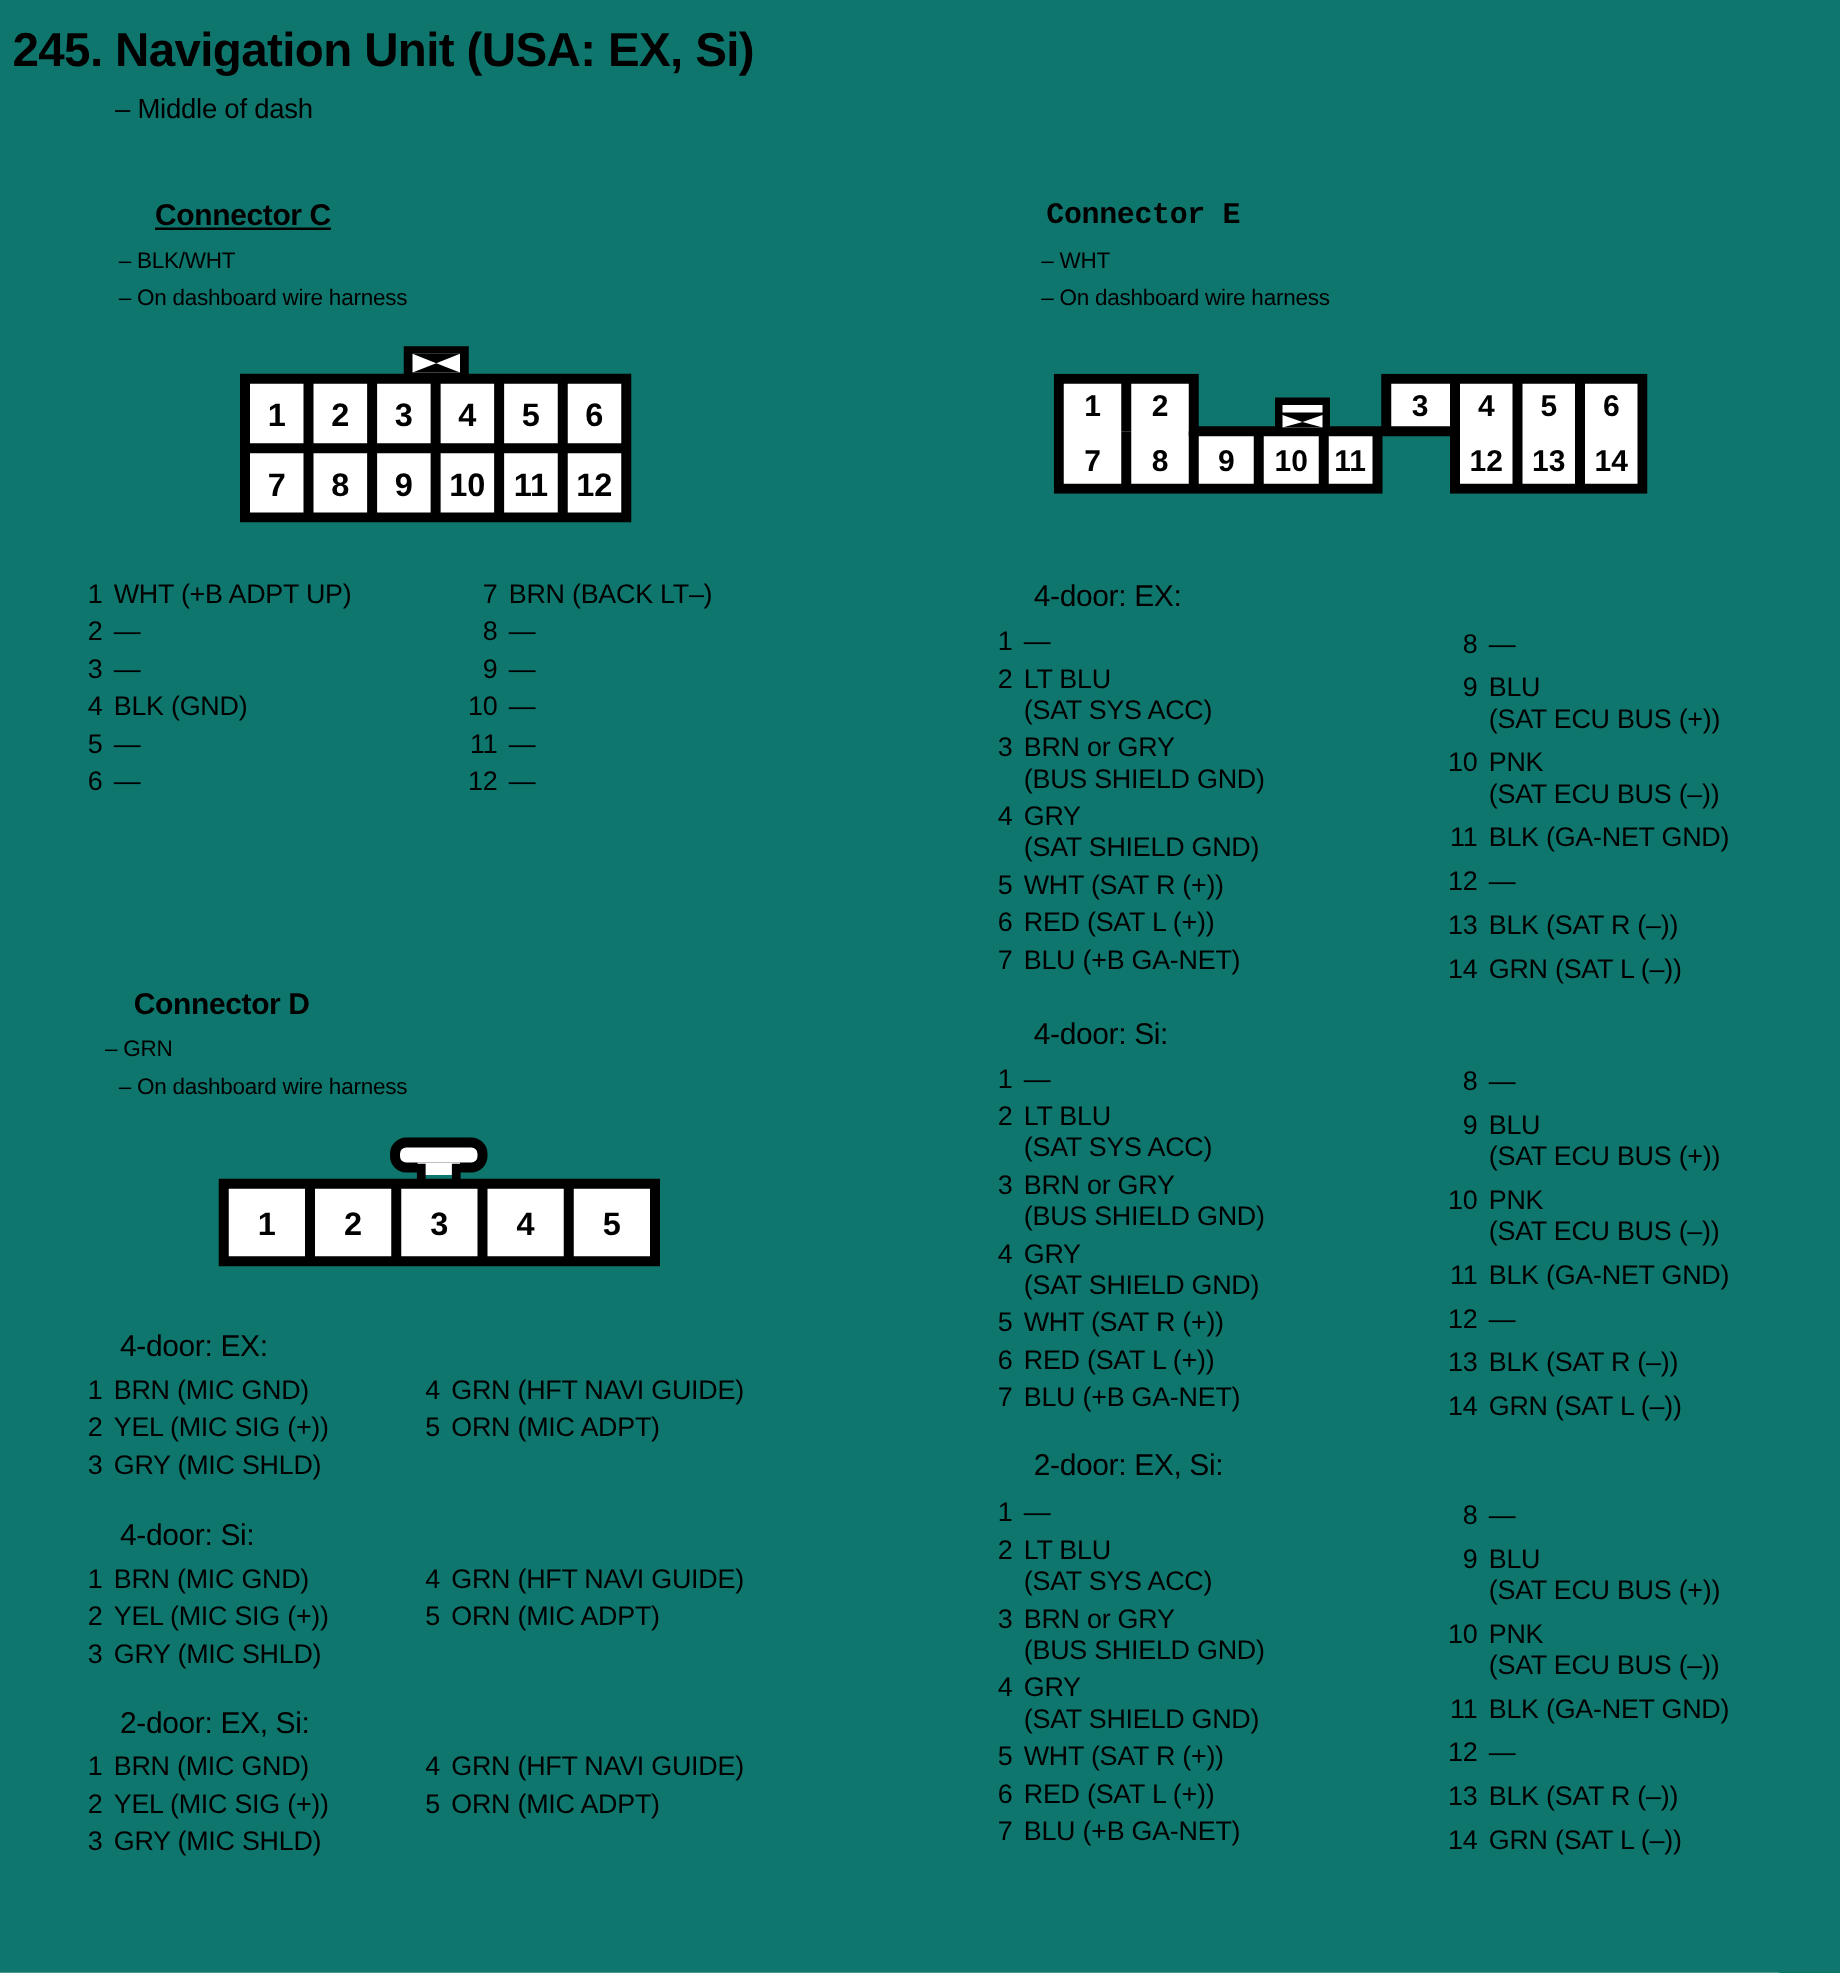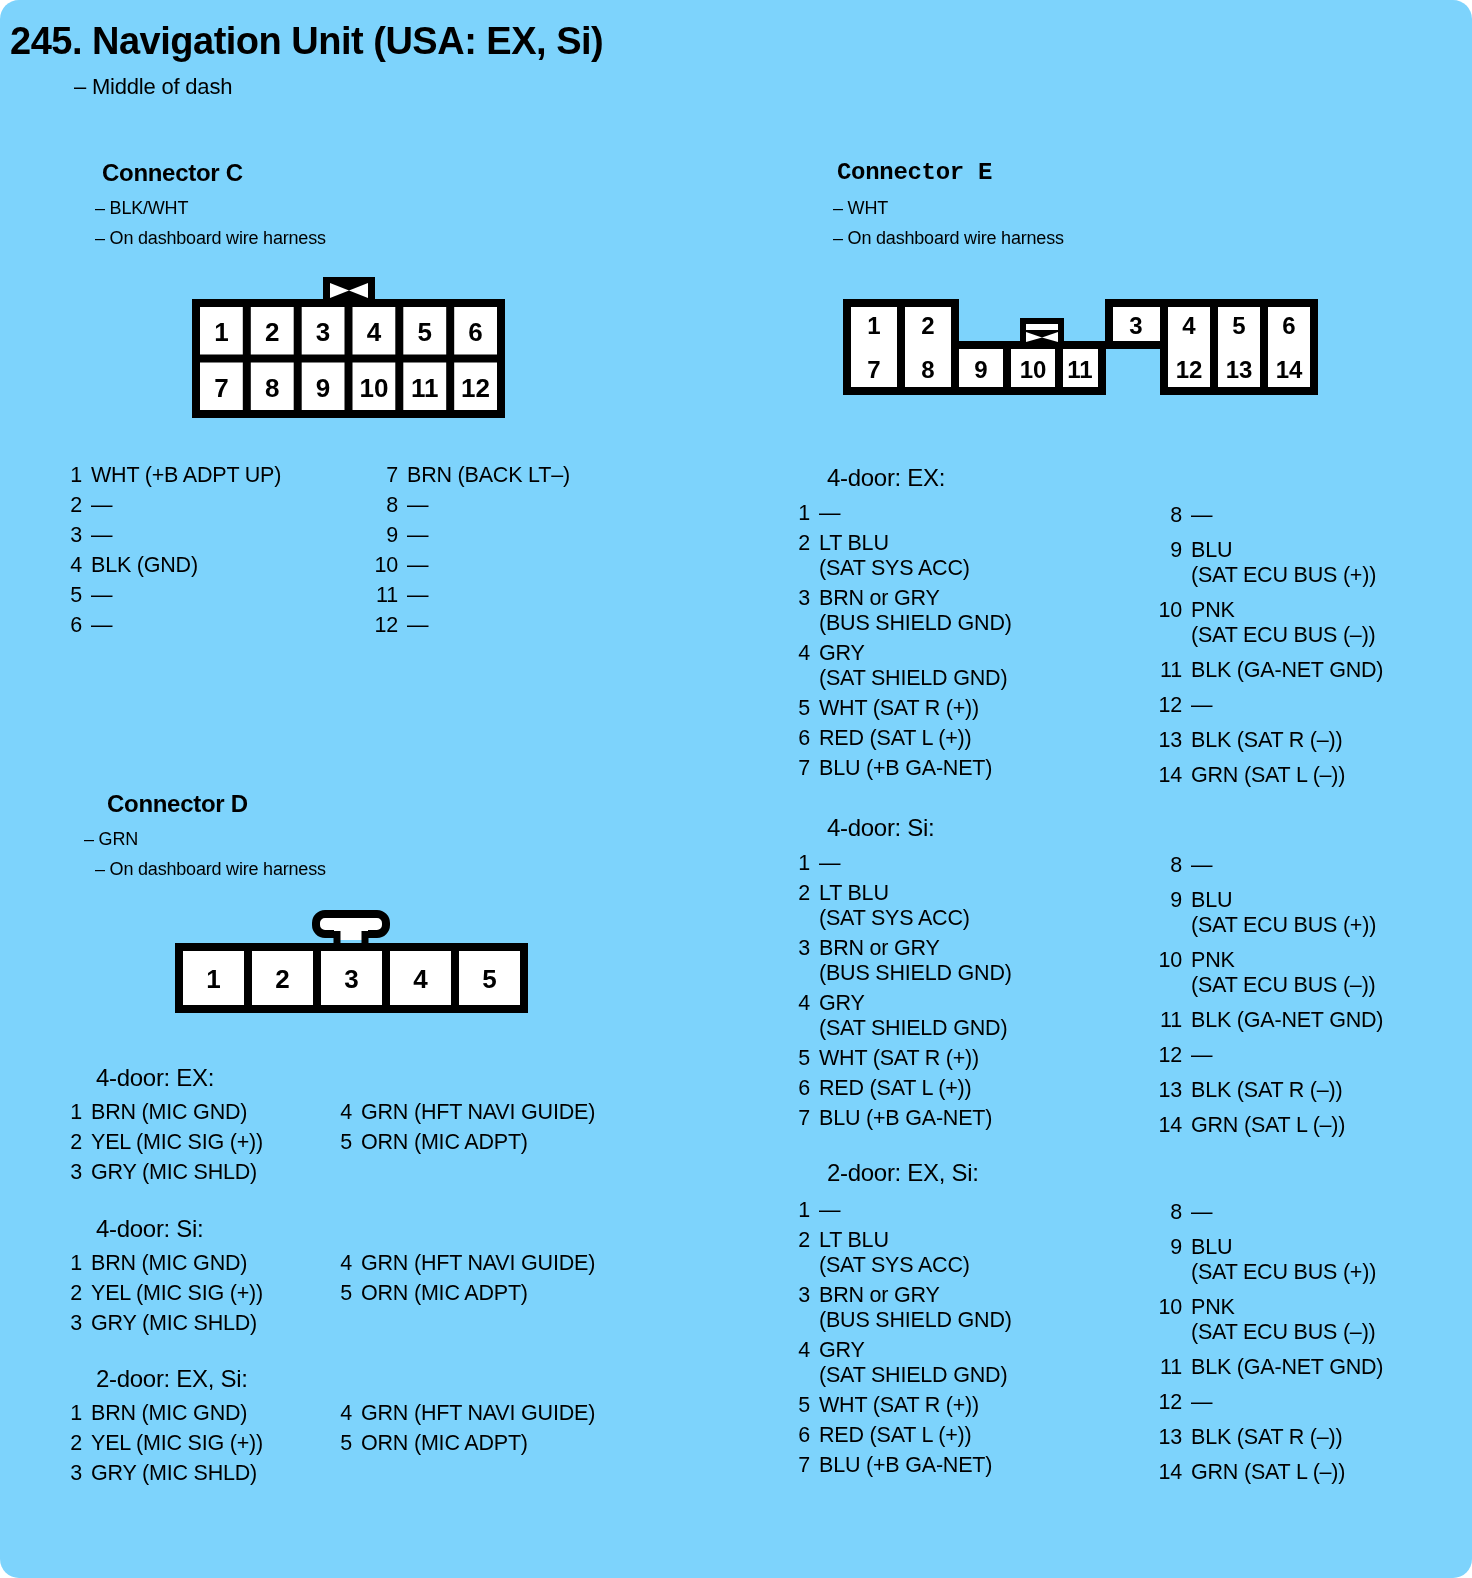--- a/index.html
+++ b/index.html
@@ -1,24 +1,24 @@
 <!DOCTYPE html>
 <html><head>
 <meta charset="utf-8">
 <style>
   html,body{margin:0;padding:0;}
   body{
     width:1472px;height:1578px;background:#ffffff;color:#000;
     font-family:"Liberation Sans","DejaVu Sans",sans-serif;
     -webkit-font-smoothing:antialiased;
   }
-  .page{position:relative;width:1472px;height:1578px;overflow:hidden;background:#7dd3fc;border-radius:19px;}
+  .page{position:relative;width:1472px;height:1578px;overflow:hidden;background:#0f766e;}
   .abs{position:absolute;}
   .title{font-size:38px;font-weight:bold;letter-spacing:-0.5px;line-height:1.05;}
-  .subtitle{font-size:22px;letter-spacing:-0.2px;}
+  .subtitle{font-size:22px;letter-spacing:-0.2px;margin-left:18px;}
   .conn-heading{font-size:24px;font-weight:bold;letter-spacing:-0.3px;line-height:1;}
   .note{font-size:18px;letter-spacing:-0.2px;line-height:1;}
   .sec-heading{font-size:24px;font-weight:normal;letter-spacing:-0.3px;line-height:1;}
   .list{position:absolute;}
   .pin-row{display:flex;align-items:flex-start;font-size:21.5px;line-height:25px;letter-spacing:-0.2px;margin-bottom:5px;}
   .list.wide-gap .pin-row{margin-bottom:10px;}
   .pin-num{flex:0 0 auto;text-align:right;margin-right:9px;}
   .list.numw24 .pin-num{width:24px;}
   .list.numw30 .pin-num{width:30px;}
   .list.numw32 .pin-num{width:32px;}
@@ -28,21 +28,21 @@
   .cellnum{font-family:"Liberation Sans","DejaVu Sans",sans-serif;font-weight:bold;text-anchor:middle;}
 </style>
 </head>
 <body>
 
 <div class="page">
 
   <div class="abs title" style="left:10px;top:22px;">245. Navigation Unit (USA: EX, Si)</div>
   <div class="abs subtitle" style="left:74px;top:74px;">– Middle of dash</div>
 
-  <div class="abs conn-heading" style="left:102px;top:161px;">Connector C</div>
+  <div class="abs conn-heading" style="left:124px;top:161px;text-decoration:underline;">Connector C</div>
   <div class="abs note" style="left:95px;top:199px;">– BLK/WHT</div>
   <div class="abs note" style="left:95px;top:229px;">– On dashboard wire harness</div>
 
   <svg class="abs" style="left:190px;top:272px;" width="320" height="146" viewBox="0 0 320 146">
 
     <g>
       <rect x="133" y="5" width="52" height="30" fill="#000"></rect>
       <rect x="140" y="11" width="38" height="15" fill="#fff"></rect>
       <polygon points="140,11 178,11 159,18.5" fill="#000"></polygon>
       <polygon points="140,26 178,26 159,18.5" fill="#000"></polygon>

